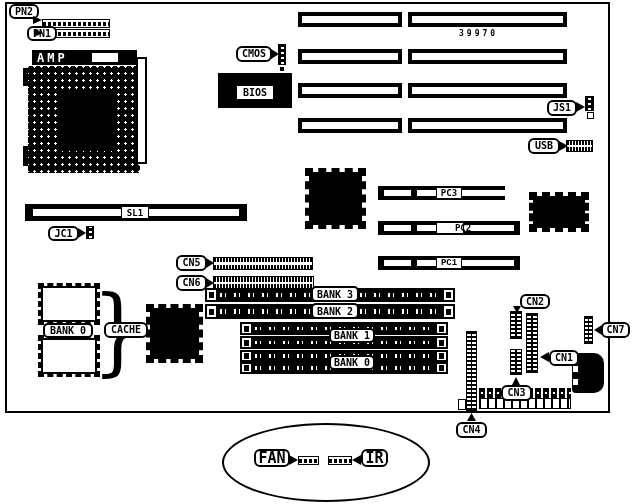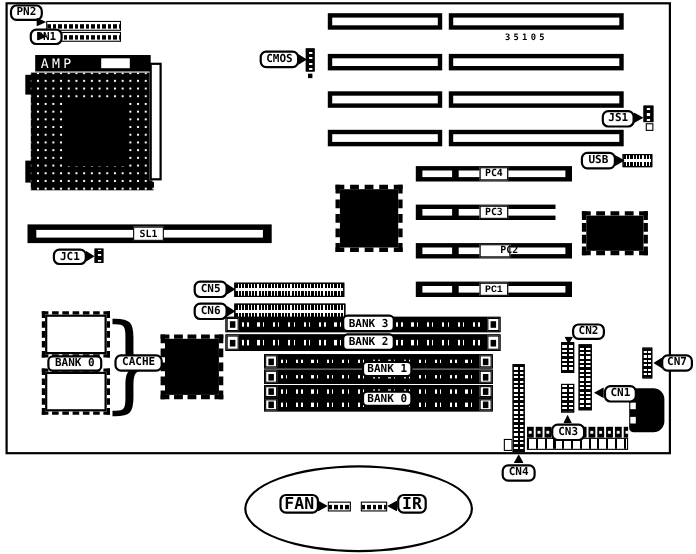--- a/index.html
+++ b/index.html
@@ -77,21 +77,21 @@
   .sram::before { content:""; position:absolute; inset:-5px; border:3px dashed #000; }
 
   
   .socket {
     position:absolute; background-color:#000;
     background-image:radial-gradient(circle,#fff 1px,transparent 1.4px);
     background-size:7px 7px; background-position:3px 4px;
   }
   .socket-core { position:absolute; background:#000; }
   .amp-bar { position:absolute; background:#000; z-index:3; }
-  .amp-text { position:absolute; left:5px; top:1px; color:#fff; font-size:12px; font-weight:normal; letter-spacing:3px; }
+  .amp-text { position:absolute; left:5px; top:1px; color:#fff; font-size:12px; font-weight:bold; letter-spacing:3px; }
   .amp-box { position:absolute; background:#fff; }
   .lever { position:absolute; background:#fff; border:2px solid #000; z-index:2; }
   .tab { position:absolute; background:#000; }
 
   
   .isa { position:absolute; background:#000; }
   .isa::before { content:""; position:absolute; inset:4px; background:#fff; }
 
   
   .sl1 { position:absolute; background:#000; }
@@ -151,21 +151,21 @@
   .ellipse { position:absolute; border:2px solid #000; border-radius:50%; }
   .caption { position:absolute; font-size:11px; letter-spacing:1.5px; text-align:center; white-space:nowrap; }
 </style>
 </head>
 <body>
 
 <div id="stage">
 
   <div class="abs board-outline" style="left:5px;top:2px;width:605px;height:411px;"></div>
 
-  <div class="idtext" style="left:459px;top:29px;">35105</div>
+  <div class="idtext" style="left:459px;top:29px;">39970</div>
 
   <div class="callout" style="left:9px;top:4px;width:30px;height:15px;">PN2</div>
   <div class="ptr ptr-r" style="left:33px;top:16px;width:9px;height:8px;"></div>
   <div class="dash-h" style="left:42px;top:19px;width:68px;height:9px;"></div>
 
   <div class="callout" style="left:4px;top:26px;width:30px;height:15px;margin-left:23px;">PN1</div>
   <div class="ptr ptr-r" style="left:34px;top:29px;width:9px;height:8px;"></div>
   <div class="dash-h" style="left:42px;top:29px;width:68px;height:9px;"></div>
 
   <div class="amp-bar" style="left:32px;top:50px;width:105px;height:15px;">
@@ -177,45 +177,42 @@
   <div class="tab" style="left:23px;top:146px;width:6px;height:20px;"></div>
   <div class="socket" style="left:28px;top:66px;width:112px;height:107px;">
     <div class="socket-core" style="left:29px;top:27px;width:58px;height:58px;"></div>
   </div>
 
   <div class="callout" style="left:236px;top:46px;width:36px;height:16px;">CMOS</div>
   <div class="ptr ptr-r" style="left:271px;top:49px;width:8px;height:10px;"></div>
   <div class="dash-v" style="left:278px;top:44px;width:8px;height:21px;"></div>
   <div class="dot" style="left:280px;top:67px;width:4px;height:4px;"></div>
 
+  <div class="bios-chip" style="left:218px;top:73px;width:74px;height:35px;">
+    <div class="chip-label" style="left:19px;top:13px;width:36px;height:13px;">BIOS</div>
+  </div>
 
   <div class="isa" style="left:298px;top:12px;width:104px;height:15px;"></div>
   <div class="isa" style="left:408px;top:12px;width:159px;height:15px;"></div>
   <div class="isa" style="left:298px;top:49px;width:104px;height:15px;"></div>
   <div class="isa" style="left:408px;top:49px;width:159px;height:15px;"></div>
   <div class="isa" style="left:298px;top:83px;width:104px;height:15px;"></div>
   <div class="isa" style="left:408px;top:83px;width:159px;height:15px;"></div>
   <div class="isa" style="left:298px;top:118px;width:104px;height:15px;"></div>
   <div class="isa" style="left:408px;top:118px;width:159px;height:15px;"></div>
 
   <div class="callout" style="left:547px;top:100px;width:30px;height:16px;">JS1</div>
   <div class="ptr ptr-r" style="left:576px;top:102px;width:9px;height:10px;"></div>
   <div class="dash-v" style="left:585px;top:96px;width:9px;height:15px;"></div>
   <div class="pad" style="left:587px;top:112px;width:7px;height:7px;"></div>
 
   <div class="callout" style="left:528px;top:138px;width:32px;height:16px;">USB</div>
   <div class="ptr ptr-r" style="left:559px;top:141px;width:9px;height:10px;"></div>
   <div class="comb" style="left:566px;top:140px;width:27px;height:12px;"></div>
 
-  <div class="pci" style="left:378px;top:151px;width:142px;height:14px;">
-    <span class="stripe" style="left:6px;width:27px;"></span>
-    <span class="stripe" style="left:39px;width:19px;"></span>
-    <div class="boxlabel" style="left:58px;top:1px;width:26px;height:12px;">PC4</div>
-    <span class="stripe" style="left:84px;width:52px;"></span>
-  </div>
   <div class="pci" style="left:378px;top:186px;width:127px;height:14px;">
     <span class="stripe" style="left:6px;width:27px;"></span>
     <span class="stripe" style="left:39px;width:19px;"></span>
     <div class="boxlabel" style="left:58px;top:1px;width:26px;height:12px;">PC3</div>
     <span class="stripe" style="left:84px;width:52px;"></span>
   </div>
   <div class="pci" style="left:378px;top:221px;width:142px;height:14px;">
     <span class="stripe" style="left:6px;width:27px;"></span>
     <span class="stripe" style="left:39px;width:19px;"></span>
     <div class="boxlabel" style="left:58px;top:1px;width:26px;height:12px;padding-left:26px;">PC2</div>

